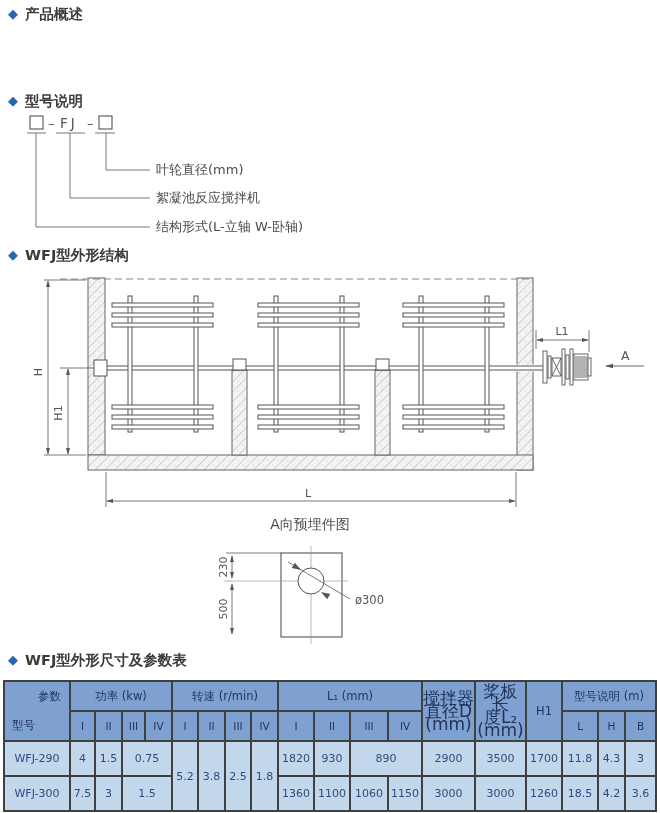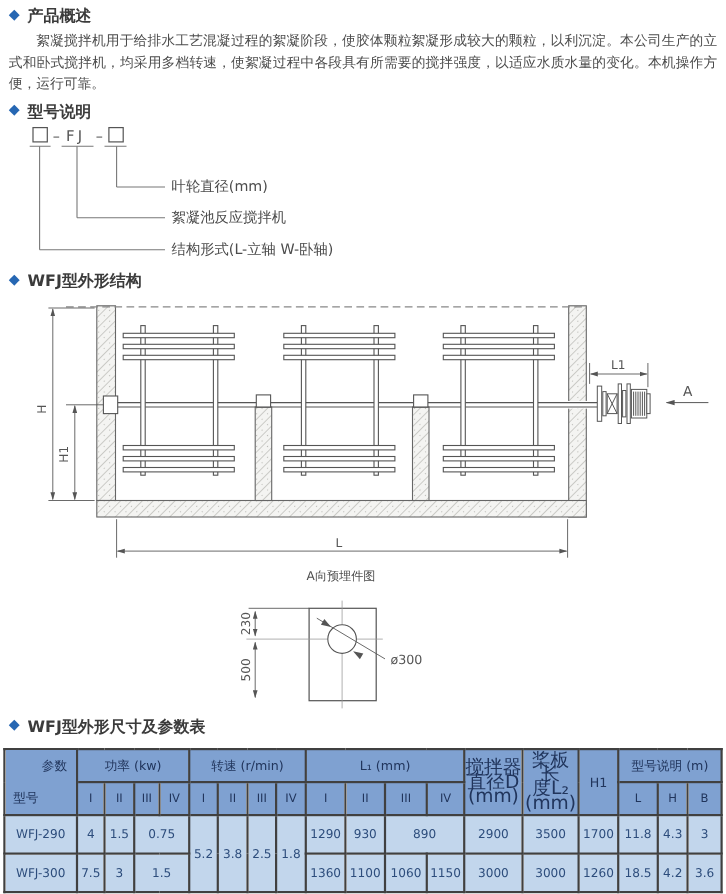--- a/index.html
+++ b/index.html
@@ -7,21 +7,21 @@
         font-family:"DejaVu Sans","Liberation Sans",sans-serif;color:#444;}
   .heading{position:absolute;left:8px;display:flex;align-items:center;gap:7px;
            font-size:14.5px;font-weight:bold;color:#3b3b3b;white-space:nowrap;}
   .diamond{color:#2667b3;font-size:13px;line-height:1;transform:translateY(-1px);}
   .para{position:absolute;left:8px;width:644px;font-size:12.5px;line-height:19.5px;
         color:#4c4c4c;text-align:justify;text-indent:2em;}
   svg text{font-family:"DejaVu Sans","Liberation Sans",sans-serif;}
   .dgm-label{font-size:13px;fill:#4c4c4c;}
   .dim-label{font-size:11px;fill:#555;}
   .embed-title{position:absolute;top:516px;left:230px;width:160px;text-align:center;
-               font-size:11px;color:#4c4c4c;}
+               font-size:14px;color:#4c4c4c;}
   
   .ptable{position:absolute;left:3px;top:680px;width:654px;border-collapse:collapse;
           table-layout:fixed;font-size:11px;}
   .ptable td{border:2px solid #404040;text-align:center;vertical-align:middle;padding:0;overflow:hidden;}
   .ptable .th{background:#7fa1d1;color:#21355c;font-size:11.5px;}
   .ptable .sub{font-size:10.5px;}
   .ptable .td{background:#c2d6ec;color:#2d4d7c;font-size:11px;}
   .ptable .pre{white-space:pre-line;line-height:13px;font-size:17px;}
   .hrow1{height:30px;} .hrow2{height:30px;} .drow{height:35px;}
   .corner{position:relative;
@@ -32,21 +32,20 @@
 </head>
 <body>
 
 <div class="page">
 
   <div class="heading" style="top:5px">
     <span class="diamond">◆</span>
     <span>产品概述</span>
   </div>
 
-  <div class="para" style="top:27px">絮凝搅拌机用于给排水工艺混凝过程的絮凝阶段，使胶体颗粒絮凝形成较大的颗粒，以利沉淀。本公司生产的立式和卧式搅拌机，均采用多档转速，使絮凝过程中各段具有所需要的搅拌强度，以适应水质水量的变化。本机操作方便，运行可靠。</div>
 
   <div class="heading" style="top:92px">
     <span class="diamond">◆</span>
     <span>型号说明</span>
   </div>
 
   <svg style="position:absolute;left:20px;top:108px" width="430" height="140" viewBox="20 108 430 140">
     <g stroke="#555" stroke-width="1.1" fill="#fff">
       <rect x="30" y="116" width="13" height="13"></rect>
       <rect x="99" y="116" width="13" height="13"></rect>
@@ -280,21 +279,21 @@
       </tr>
       <tr class="drow">
         <td class="td">WFJ-290</td>
         <td class="td">4</td>
         <td class="td">1.5</td>
         <td class="td" colspan="2">0.75</td>
         <td class="td" rowspan="2">5.2</td>
         <td class="td" rowspan="2">3.8</td>
         <td class="td" rowspan="2">2.5</td>
         <td class="td" rowspan="2">1.8</td>
-        <td class="td">1290</td>
+        <td class="td">1820</td>
         <td class="td">930</td>
         <td class="td" colspan="2">890</td>
         <td class="td">2900</td>
         <td class="td">3500</td>
         <td class="td">1700</td>
         <td class="td">11.8</td>
         <td class="td">4.3</td>
         <td class="td">3</td>
       </tr>
       <tr class="drow">

